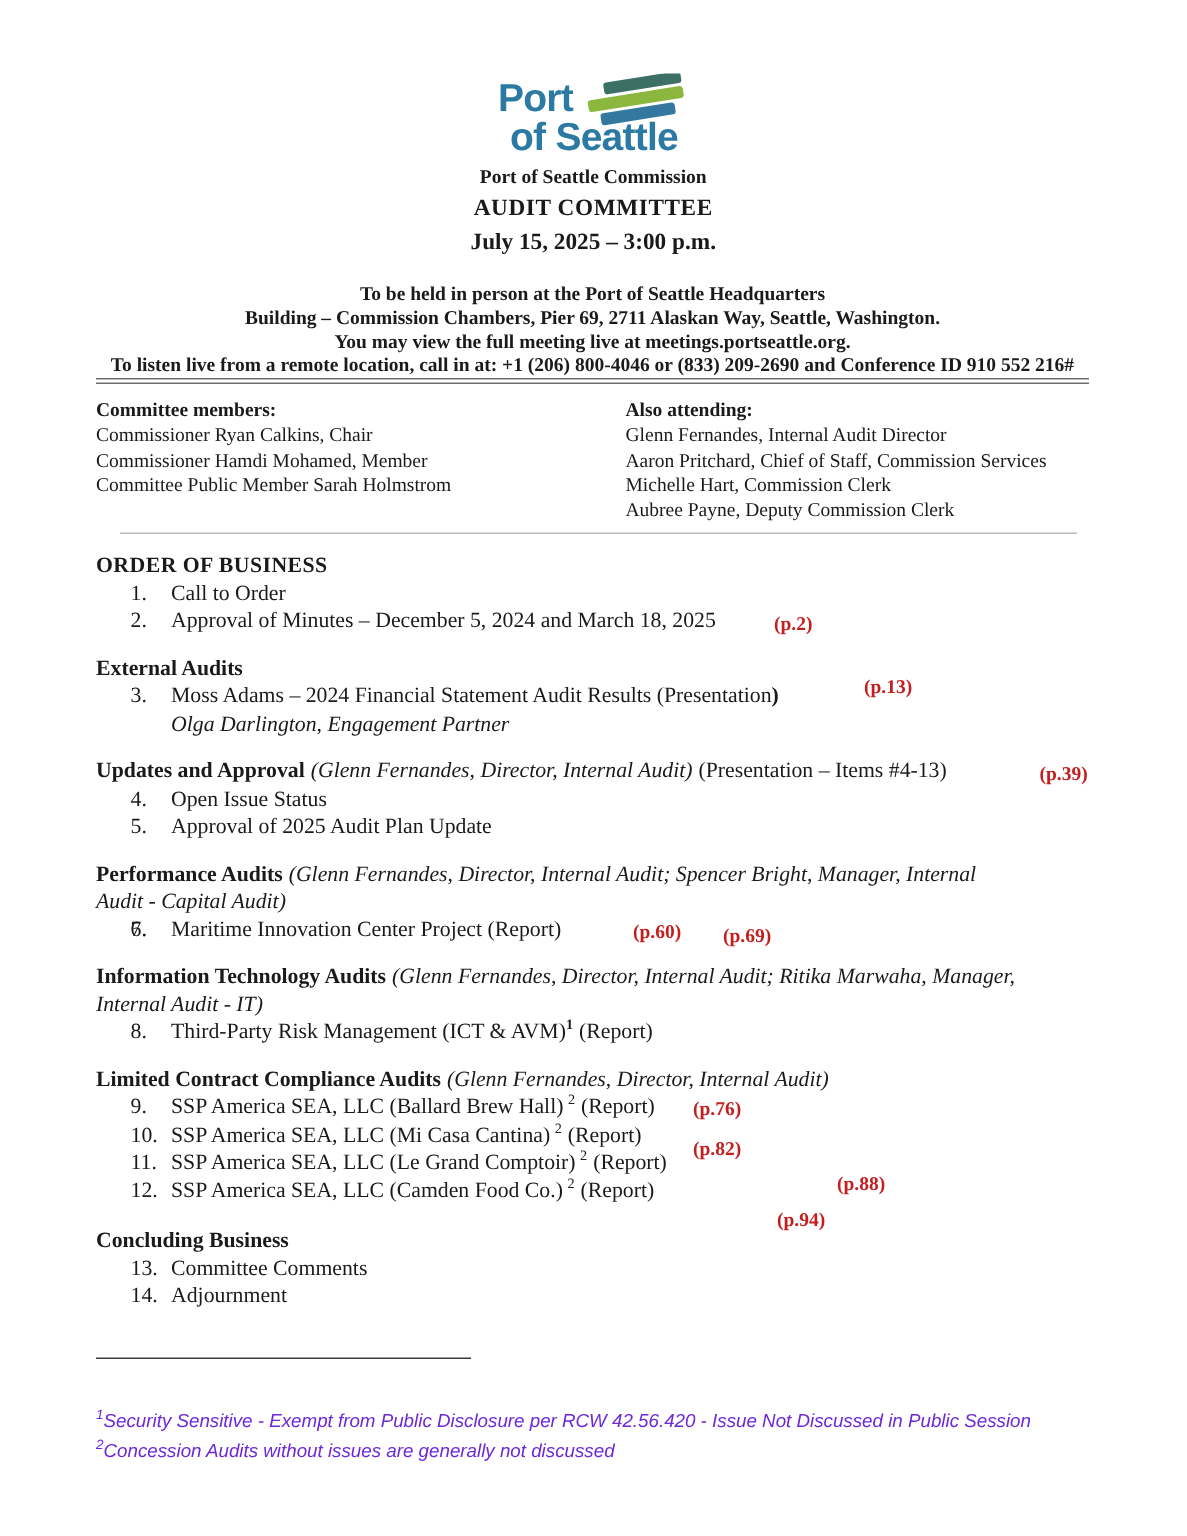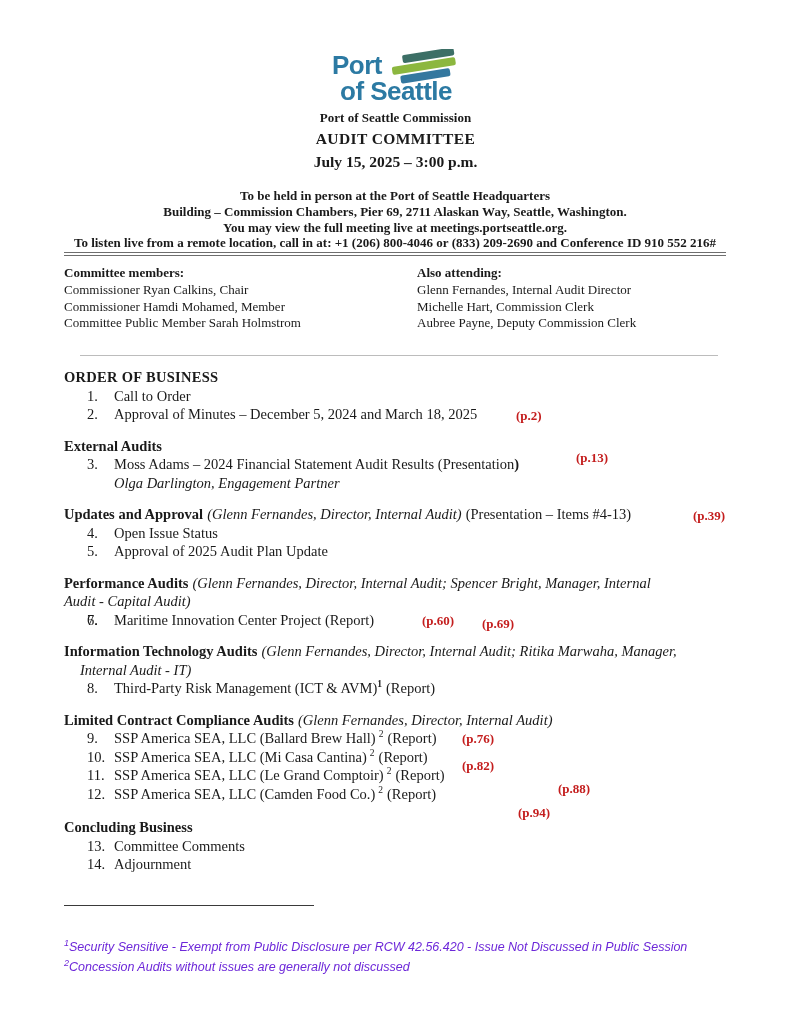--- a/index.html
+++ b/index.html
@@ -99,20 +99,21 @@
   <div class="attend">
     <div class="col-members">
       <div class="label">Committee members:</div>
       <div>Commissioner Ryan Calkins, Chair</div>
       <div>Commissioner Hamdi Mohamed, Member</div>
       <div>Committee Public Member Sarah Holmstrom</div>
     </div>
     <div class="col-attending">
       <div class="label">Also attending:</div>
       <div>Glenn Fernandes, Internal Audit Director</div>
+      <div>Aaron Pritchard, Chief of Staff, Commission Services</div>
       <div>Michelle Hart, Commission Clerk</div>
       <div>Aubree Payne, Deputy Commission Clerk</div>
     </div>
   </div>
 
   <div class="rule-light"></div>
 
   <div class="agenda">
     <div class="ob-title">ORDER OF BUSINESS</div>
 
@@ -152,21 +153,21 @@
       <span class="num">6.</span>
       <span class="pref" style="left:358px;top:1px;">(p.60)</span>
     </div>
     <div class="item">
       <span class="num">7.</span><span>Maritime Innovation Center Project (Report)</span>
       <span class="pref" style="left:418px;top:4px;">(p.69)</span>
     </div>
 
     <div class="sec-title">
       <span>Information Technology Audits</span><span class="i">(Glenn Fernandes, Director, Internal Audit; Ritika Marwaha, Manager,</span><br>
-      <span class="i" style="margin-left:16px;">Internal Audit - IT)</span>
+      <span class="i" style="margin-left:0;">Internal Audit - IT)</span>
     </div>
     <div class="item">
       <span class="num">8.</span><span>Third-Party Risk Management (ICT &amp; AVM)</span><sup class="b">1</sup><span class="after" style="margin-left:4px;">(Report)</span>
     </div>
 
     <div class="sec-title">
       <span>Limited Contract Compliance Audits</span><span class="i">(Glenn Fernandes, Director, Internal Audit)</span>
     </div>
     <div class="item">
       <span class="num">9.</span><span>SSP America SEA, LLC (Ballard Brew Hall)</span><sup class="sp">2</sup><span style="margin-left:4px;">(Report)</span>

